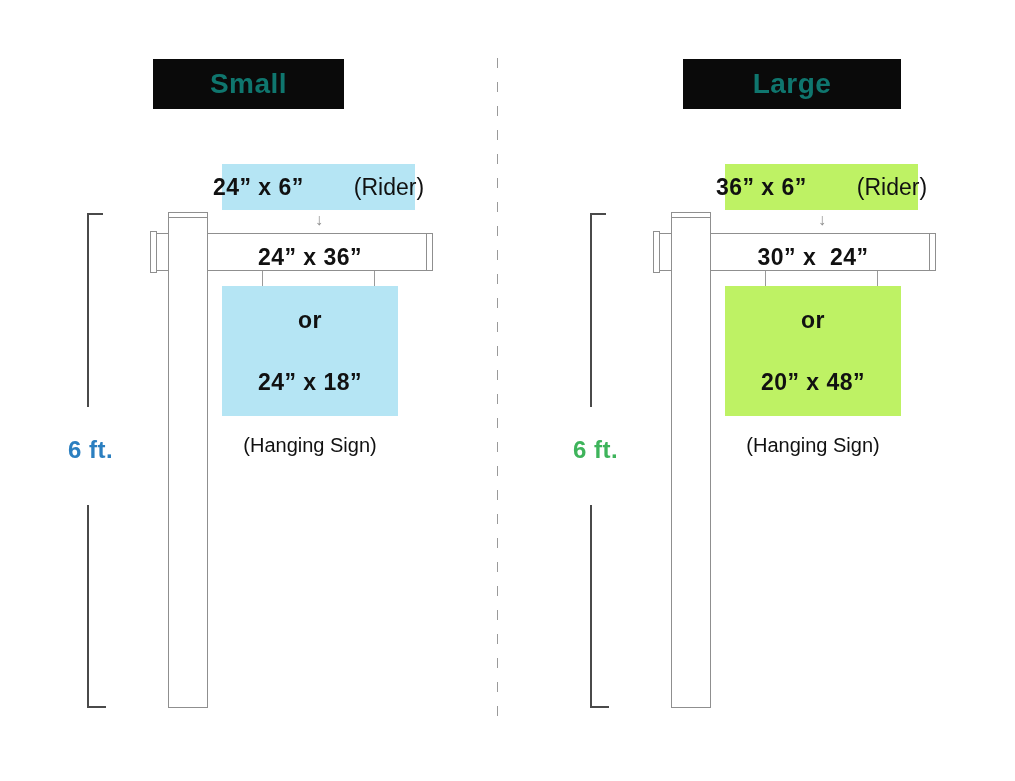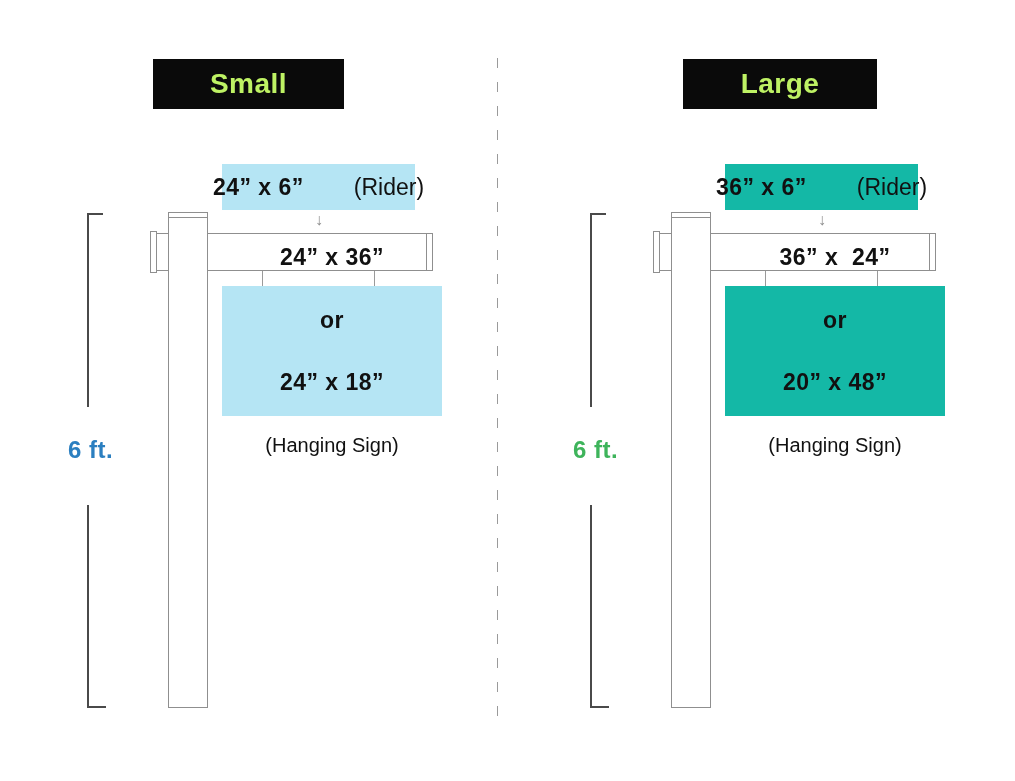--- a/index.html
+++ b/index.html
@@ -18,34 +18,34 @@
     background:repeating-linear-gradient(to bottom,#9a9a9a 0 10px,transparent 10px 24px);
   }
 
   
   .panel{position:absolute;top:0;left:0;width:507px;height:781px;}
   .panel-large{left:503px;}
 
   
   .cat-header{
     left:153px;top:59px;width:191px;height:50px;
-    background:#0a0a0a;color:#bef264;
+    background:#0a0a0a;color:#0f766e;
     display:flex;align-items:center;justify-content:center;
     font-weight:bold;font-size:28px;letter-spacing:.5px;
   }
-  .panel-large .cat-header{left:180px;width:194px;}
+  .panel-large .cat-header{left:180px;width:218px;}
 
   
   .rider-box{
     left:222px;top:164px;width:193px;height:46px;
     display:flex;align-items:center;justify-content:center;
     font-size:23px;color:#111;
   }
   .fillc{background:#b5e5f4;gap:32px;}
-  .panel-large .fillc{background:#14b8a6;}
+  .panel-large .fillc{background:#bef264;}
   .b{font-weight:bold;letter-spacing:.5px;}
   .pre{white-space:pre;}
   .rider-box .lbl{margin-left:18px;}
 
   
   .down-arrow{
     left:310px;top:209px;width:18px;height:22px;
     color:#8f8f8f;font-size:16px;text-align:center;line-height:22px;
   }
 
@@ -55,21 +55,21 @@
   .arm-cap-left{left:150px;top:231px;width:7px;height:42px;}
   .arm-endline{left:426px;top:234px;width:1px;height:36px;background:#8f8f8f;}
   .hanger{top:271px;width:1px;height:15px;background:#9a9a9a;}
   .hanger-1{left:262px;}
   .hanger-2{left:374px;}
   .post{left:168px;top:212px;width:40px;height:496px;}
   .post-cap{left:168px;top:212px;width:40px;height:6px;}
 
   
   .sign-box{
-    left:222px;top:286px;width:220px;height:130px;
+    left:222px;top:286px;width:176px;height:130px;
     display:flex;flex-direction:column;align-items:center;justify-content:center;
     color:#111;
   }
   .sign-size{font-size:23px;line-height:31px;}
   .sign-or{font-size:23px;line-height:30px;}
   .sign-label{font-size:20px;line-height:30px;}
 
   
   .brk{background:#4a4a4a;}
   .brk-v1{left:87px;top:213px;width:2px;height:194px;}
@@ -141,21 +141,21 @@
 
     <div class="abs line-col cross-arm"></div>
     <div class="abs line-col arm-cap-left"></div>
     <div class="abs arm-endline"></div>
     <div class="abs hanger hanger-1"></div>
     <div class="abs hanger hanger-2"></div>
     <div class="abs line-col post"></div>
     <div class="abs line-col post-cap"></div>
 
     <div class="abs sign-box fillc">
-      <div class="sign-size b pre">36” x  24”</div>
+      <div class="sign-size b pre">30” x  24”</div>
       <div class="sign-or b">or</div>
       <div class="sign-size b pre">20” x 48”</div>
       <div class="sign-label">(Hanging Sign)</div>
     </div>
 
     <div class="abs brk brk-v1"></div>
     <div class="abs brk brk-v2"></div>
     <div class="abs brk brk-h-top"></div>
     <div class="abs brk brk-h-bot"></div>
     <div class="abs height-label">6 ft.</div>

